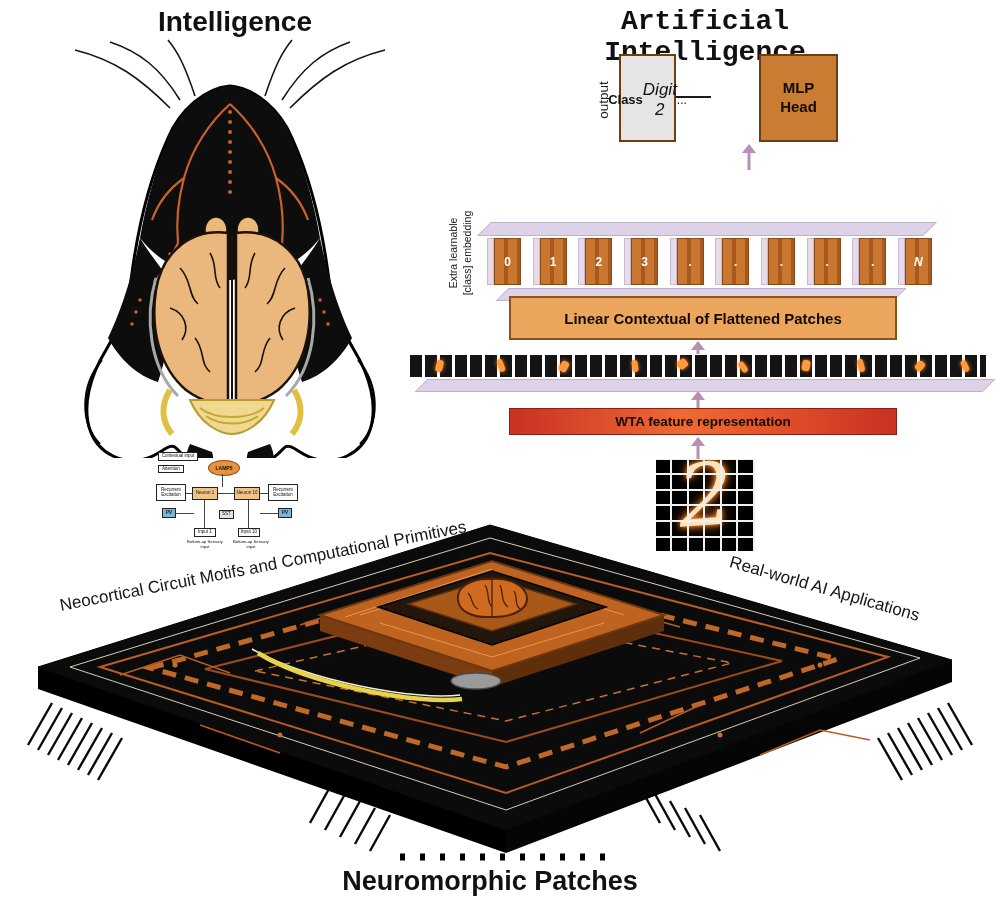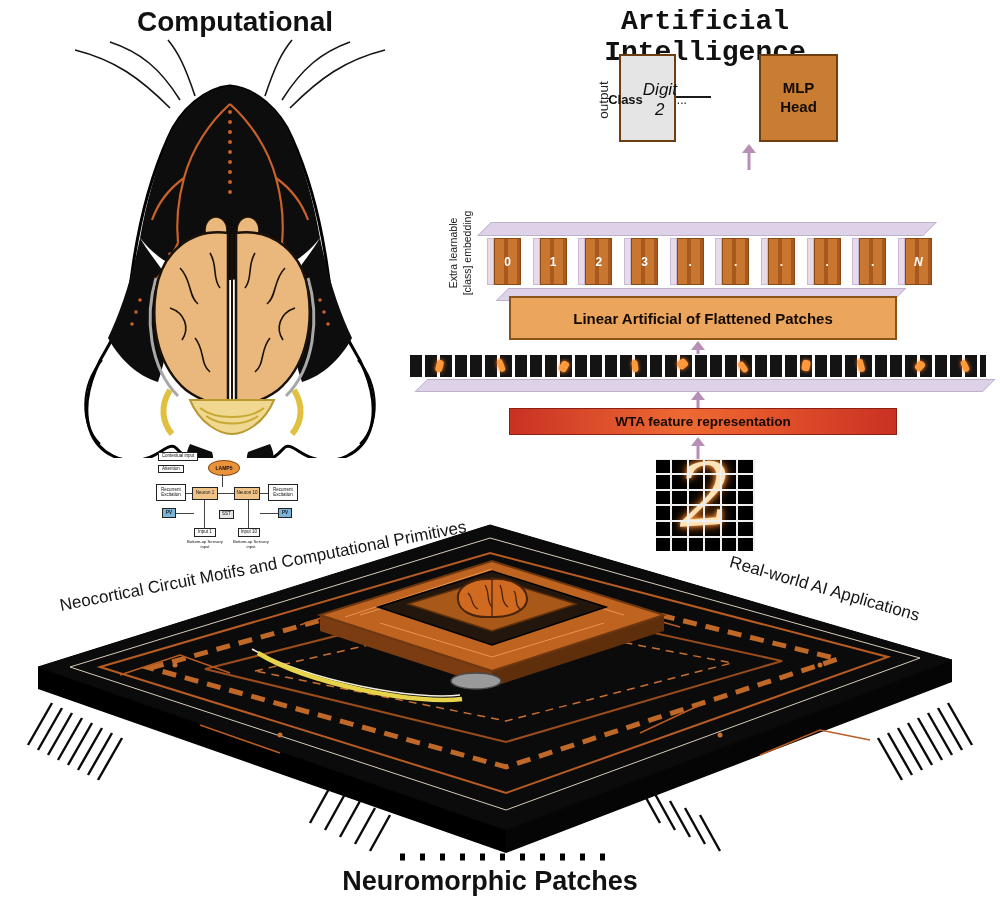--- a/index.html
+++ b/index.html
@@ -68,21 +68,21 @@
   .clamp{position:absolute;border:1px solid #8a4a10;background:#e8923c;border-radius:50%;
          display:flex;align-items:center;justify-content:center;font-weight:bold;font-size:5px;}
   .cline{position:absolute;background:#444;}
   .clabel{position:absolute;text-align:center;line-height:1.1;font-size:4.2px;}
 </style>
 </head>
 <body>
 
 <div class="canvas">
 
-  <div class="title" style="left:95px;top:6px;width:280px;">Computational</div>
+  <div class="title" style="left:95px;top:6px;width:280px;">Intelligence</div>
   <div class="title" style="left:540px;top:6px;width:330px;font-family:Liberation Mono, monospace;">Artificial Intelligence</div>
   <div class="title hwtitle" style="left:295px;top:866px;width:390px;">Neuromorphic Patches</div>
 
   <svg class="abs" style="left:20px;top:38px;" width="420" height="420" viewBox="0 0 420 420">
 
     <g stroke="#151515" stroke-width="1.6" fill="none">
       <path d="M150,70 C120,40 95,22 55,12"></path>
       <path d="M160,62 C140,30 120,14 90,4"></path>
       <path d="M175,58 C165,28 158,14 148,2"></path>
       <path d="M245,58 C255,28 262,14 272,2"></path>
@@ -286,21 +286,21 @@
     <div class="tgroup">
         <div class="tsliver"></div>
         <div class="tbox">
           <span>N</span>
         </div>
       </div>
   </div>
 
   <div class="strip" style="left:502px;top:288px;width:396px;height:11px;"></div>
 
-  <div class="vbox linproj-box" style="left:509px;top:296px;width:388px;height:44px;">Linear Artificial of Flattened Patches</div>
+  <div class="vbox linproj-box" style="left:509px;top:296px;width:388px;height:44px;">Linear Contextual of Flattened Patches</div>
 
   <div class="arrow-up" style="left:690px;top:341px;width:16px;height:13px;">
     <div class="head"></div>
     <div class="shaft"></div>
   </div>
 
   <div class="patch-strip" style="left:410px;top:355px;width:576px;height:22px;">
     <span class="frag" style="left:26px;top:5px;width:7px;height:12px;transform:rotate(14deg);"></span>
     <span class="frag" style="left:88px;top:4px;width:6px;height:13px;transform:rotate(-20deg);"></span>
     <span class="frag" style="left:150px;top:6px;width:8px;height:11px;transform:rotate(30deg);"></span>

